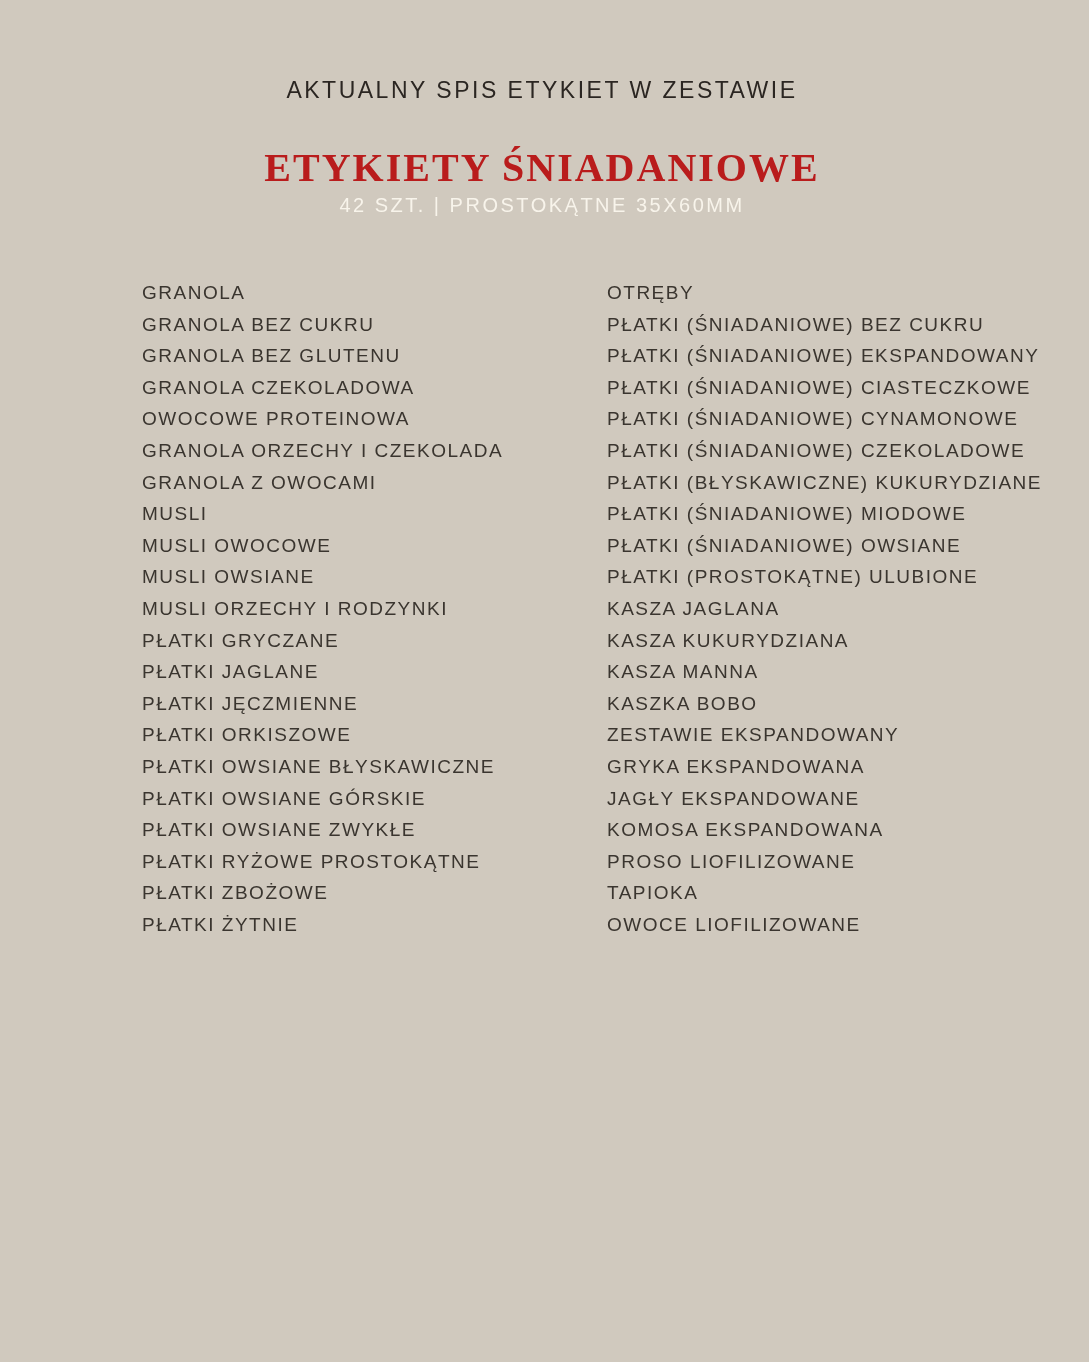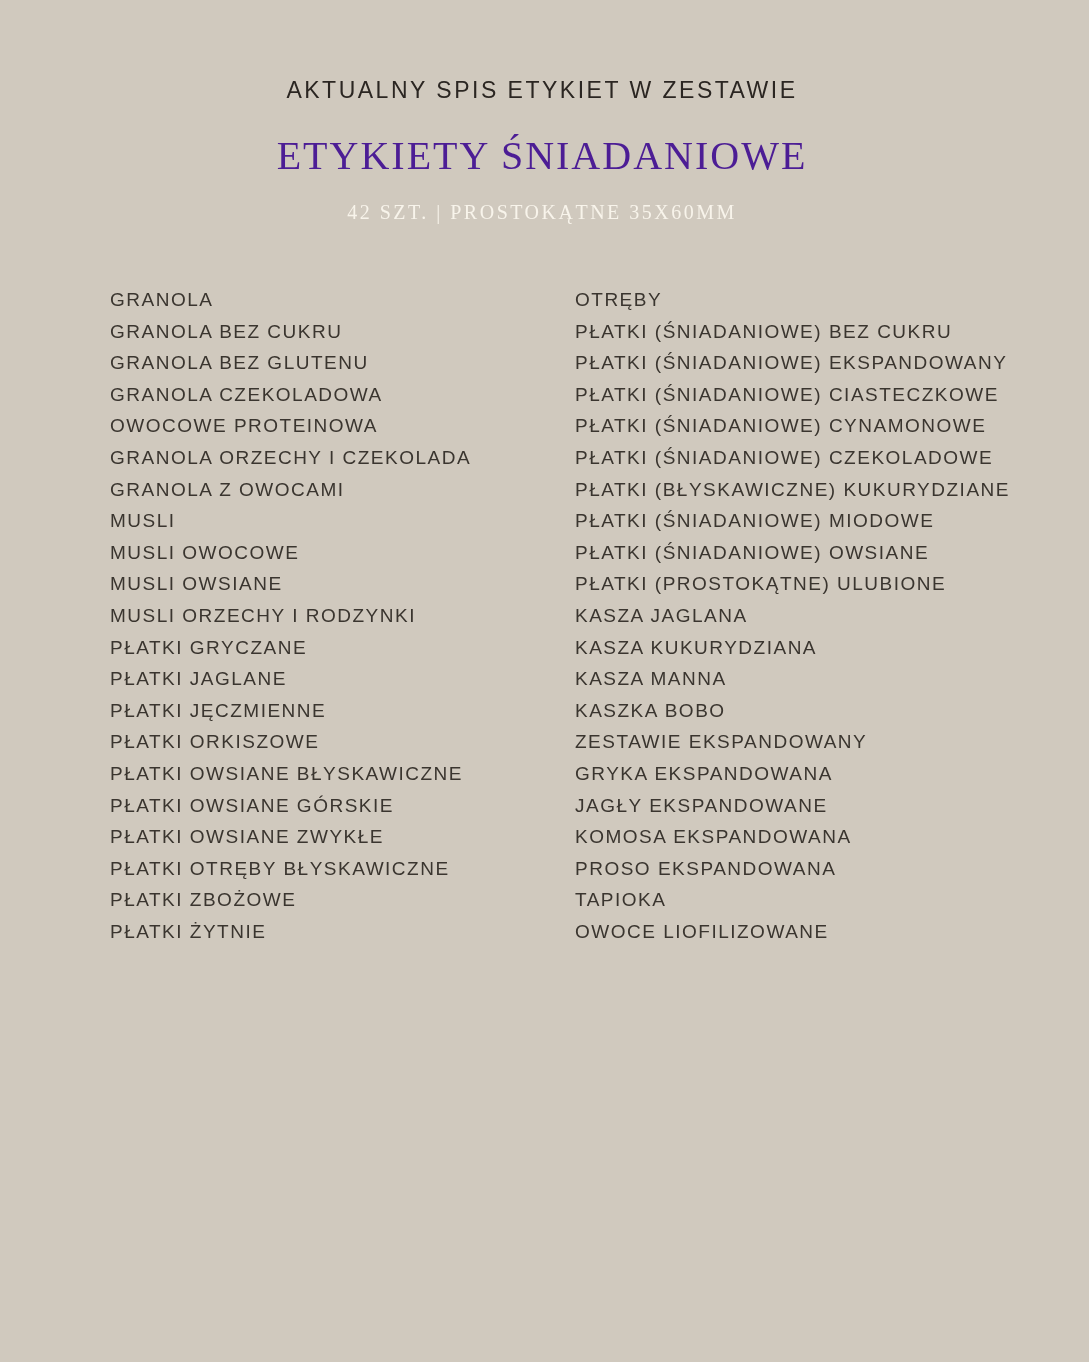--- a/index.html
+++ b/index.html
@@ -22,36 +22,35 @@
     padding-top: 76px;
   }
   .kicker {
     font-size: 23px;
     line-height: 28px;
     letter-spacing: 2.5px;
     font-weight: 500;
     color: #2b2622;
   }
   .title {
-    margin-top: 28px;
+    margin-top: 40px;
     font-family: "Liberation Serif", serif;
     font-size: 40px;
     line-height: 48px;
     letter-spacing: 2px;
-    font-weight: 400;
-    color: #4c1d95;
+    font-weight: 700;
+    color: #b91c1c;
   }
   .subtitle {
-    margin-top: 19px;
+    margin-top: 0;
     font-size: 20px;
     line-height: 27px;
     letter-spacing: 2.5px;
     font-weight: 500;
     color: #f8f4eb;
-    font-family: Liberation Serif, serif;
   }
   .columns {
     display: flex;
     margin-top: 58px;
     padding-left: 110px;
     padding-right: 60px;
   }
   .col {
     list-style: none;
     margin: 0;
@@ -64,20 +63,21 @@
   .col-right {
     flex: 1;
   }
   .col li {
     font-size: 19px;
     line-height: 31.6px;
     letter-spacing: 1.5px;
     font-weight: 500;
     color: #3a352f;
     white-space: nowrap;
+    margin-left: 32px;
   }
 </style>
 </head>
 <body>
 
 <div class="page">
 
   <div class="header">
     <div class="kicker">AKTUALNY SPIS ETYKIET W ZESTAWIE</div>
     <div class="title">ETYKIETY ŚNIADANIOWE</div>
@@ -97,21 +97,21 @@
       <li>MUSLI OWOCOWE</li>
       <li>MUSLI OWSIANE</li>
       <li>MUSLI ORZECHY I RODZYNKI</li>
       <li>PŁATKI GRYCZANE</li>
       <li>PŁATKI JAGLANE</li>
       <li>PŁATKI JĘCZMIENNE</li>
       <li>PŁATKI ORKISZOWE</li>
       <li>PŁATKI OWSIANE BŁYSKAWICZNE</li>
       <li>PŁATKI OWSIANE GÓRSKIE</li>
       <li>PŁATKI OWSIANE ZWYKŁE</li>
-      <li>PŁATKI OTRĘBY BŁYSKAWICZNE</li>
+      <li>PŁATKI RYŻOWE PROSTOKĄTNE</li>
       <li>PŁATKI ZBOŻOWE</li>
       <li>PŁATKI ŻYTNIE</li>
     </ul>
     <ul class="col col-right">
       <li>OTRĘBY</li>
       <li>PŁATKI (ŚNIADANIOWE) BEZ CUKRU</li>
       <li>PŁATKI (ŚNIADANIOWE) EKSPANDOWANY</li>
       <li>PŁATKI (ŚNIADANIOWE) CIASTECZKOWE</li>
       <li>PŁATKI (ŚNIADANIOWE) CYNAMONOWE</li>
       <li>PŁATKI (ŚNIADANIOWE) CZEKOLADOWE</li>
@@ -120,19 +120,19 @@
       <li>PŁATKI (ŚNIADANIOWE) OWSIANE</li>
       <li>PŁATKI (PROSTOKĄTNE) ULUBIONE</li>
       <li>KASZA JAGLANA</li>
       <li>KASZA KUKURYDZIANA</li>
       <li>KASZA MANNA</li>
       <li>KASZKA BOBO</li>
       <li>ZESTAWIE EKSPANDOWANY</li>
       <li>GRYKA EKSPANDOWANA</li>
       <li>JAGŁY EKSPANDOWANE</li>
       <li>KOMOSA EKSPANDOWANA</li>
-      <li>PROSO EKSPANDOWANA</li>
+      <li>PROSO LIOFILIZOWANE</li>
       <li>TAPIOKA</li>
       <li>OWOCE LIOFILIZOWANE</li>
     </ul>
   </div>
 
 </div>
 
 </body></html>

